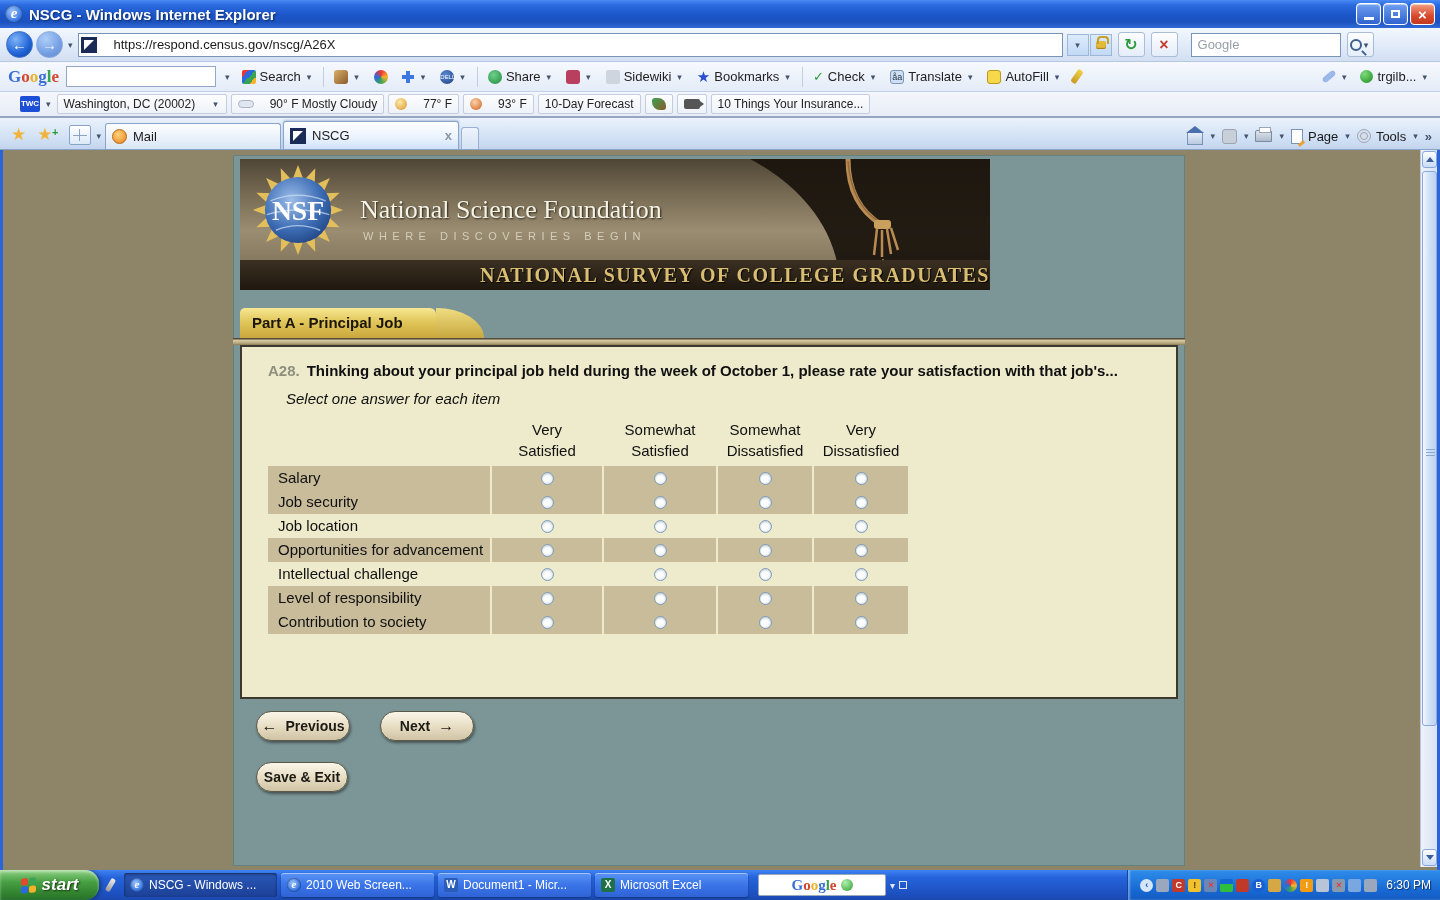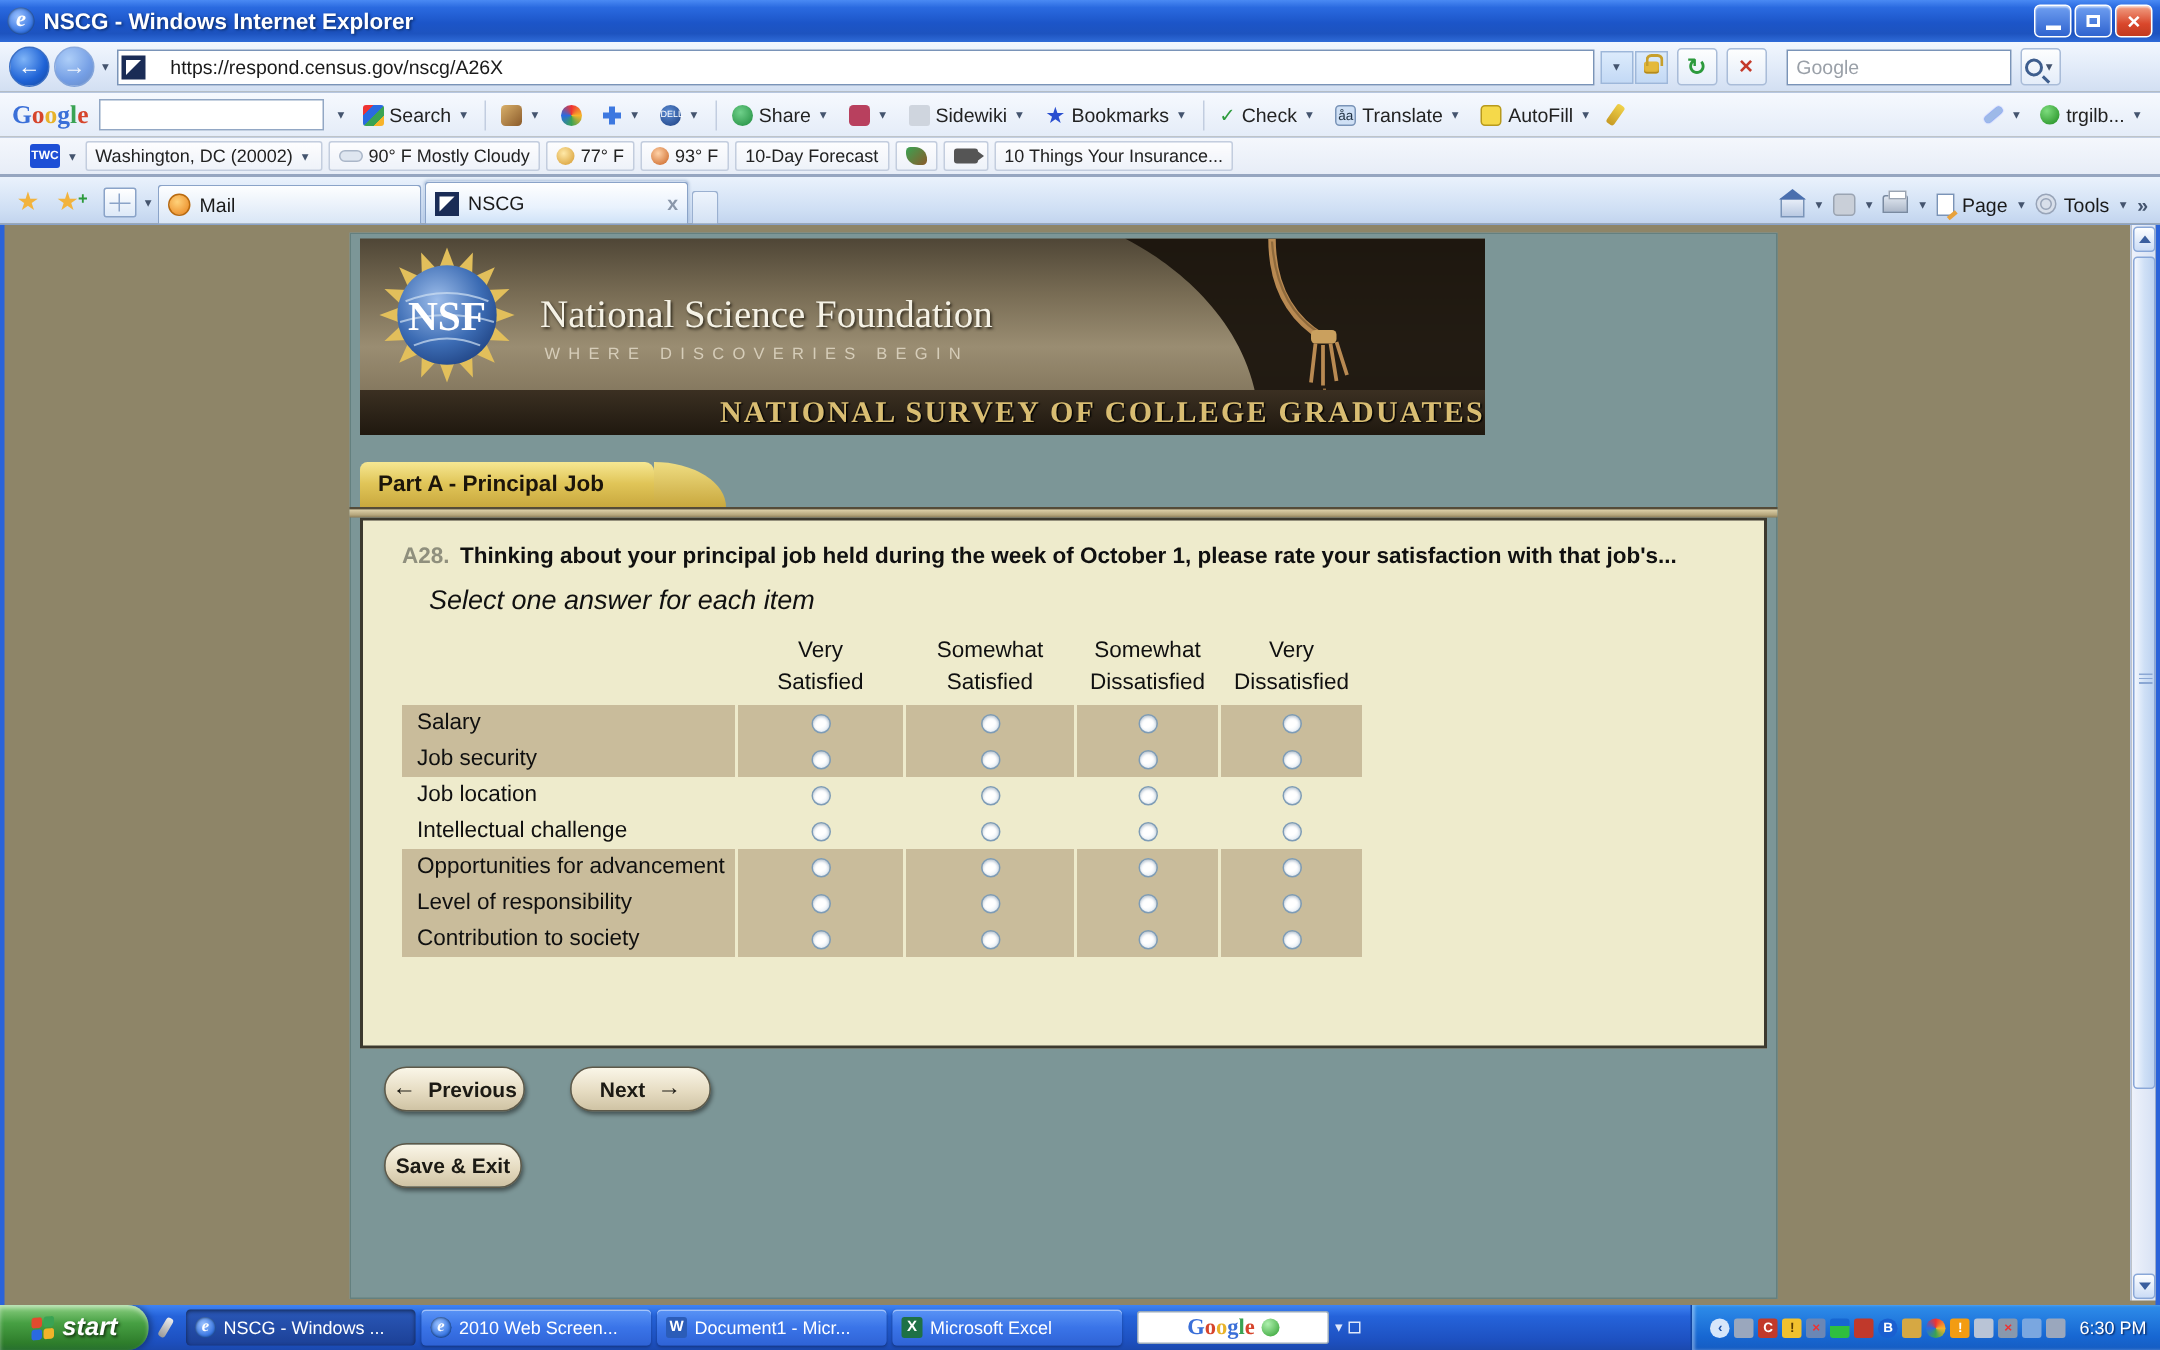--- a/index.html
+++ b/index.html
@@ -56,21 +56,21 @@
   .check-ic{color:#2c9a3c;font-weight:700;font-size:13px}
   .translate-ic{background:#cfe0f5;border:1px solid #7a94b8;color:#234;font-size:9px;line-height:12px;text-align:center}
   .autofill-ic{background:#f5d94a;border:1px solid #b89a1d}
   .pen-ic{width:6px;height:15px;background:linear-gradient(180deg,#f0d24a,#c79a23);transform:rotate(35deg);border-radius:2px}
   .gt-right{margin-left:auto;display:flex;align-items:center;gap:6px}
   .wrench-ic{width:14px;height:5px;background:#9db9e8;border-radius:3px;transform:rotate(-40deg);box-shadow:0 0 1px #46f}
   .green-dot{width:13px;height:13px;border-radius:50%;background:radial-gradient(circle at 35% 30%,#7ddc7d,#1d8a1d)}
 
   
   .wtoolbar{height:26px;background:linear-gradient(180deg,#f4f7fc,#e7edf7);display:flex;align-items:center;padding:0 20px;gap:4px;border-bottom:2px solid #96a6c0;font-size:12px;color:#222}
-  .w-box{height:20px;display:flex;align-items:center;gap:4px;padding:0 6px;border:1px solid #c3cdde;background:linear-gradient(180deg,#fdfdfe,#eef2f9);border-radius:2px}
+  .w-box{height:20px;display:flex;align-items:center;gap:16px;padding:0 6px;border:1px solid #c3cdde;background:linear-gradient(180deg,#fdfdfe,#eef2f9);border-radius:2px}
   .twc-ic{width:20px;height:16px;background:#1d4fd6;color:#fff;font-size:8px;font-weight:700;text-align:center;line-height:16px;border-radius:2px}
   .cloud{width:16px;height:8px;background:#dfe6f0;border-radius:6px;box-shadow:-4px-2px 0 -1px #cfd8e6,4px -3px 0 -1px #eef;position:relative;border:1px solid #aab6c8}
   .t-ic{width:12px;height:12px;border-radius:50%}
   .low-ic{background:radial-gradient(circle at 40% 35%,#ffe9a8,#d4972a)}
   .high-ic{background:radial-gradient(circle at 40% 35%,#ffd2a8,#c85f1e)}
   .leaf-ic{width:14px;height:12px;background:linear-gradient(135deg,#3aa353,#8a5a2a);border-radius:3px 8px 3px 8px}
   .cam-ic{width:16px;height:10px;background:#555;border-radius:2px;position:relative}
   .cam-ic::after{content:"";position:absolute;right:-4px;top:2px;border-left:4px solid #555;border-top:3px solid transparent;border-bottom:3px solid transparent}
 
   
@@ -118,21 +118,21 @@
   .tagline{position:absolute;left:123px;top:71px;font-size:11px;letter-spacing:5.5px;color:#d6cdb9}
   .capart{position:absolute;right:0;top:0;width:300px;height:131px;pointer-events:none}
 
   .parta-tab{position:absolute;left:7px;top:153px;height:30px;min-width:196px;padding:0 8px 0 12px;background:linear-gradient(180deg,#f6e792,#e0c558 48%,#c9a83e);border-radius:5px 6px 0 0;font-weight:700;font-size:15px;color:#1c150a;line-height:30px}
   .parta-tab::after{content:"";position:absolute;left:100%;bottom:0;width:48px;height:100%;background:linear-gradient(180deg,#efdd82,#c9a83e);border-radius:0 100% 0 0}
   .divider{position:absolute;left:0;right:0;top:183px;height:7px;background:linear-gradient(180deg,#554b38 0 1px,#d9cca4 30%,#b5a67c 75%,#8a7b57)}
 
   .panel{position:absolute;left:7px;right:7px;top:190px;bottom:167px;background:#eeebcc;border:2px solid #3c392e}
   .qline{padding:15px 20px 0 26px;font-size:15px;font-weight:700;color:#101010}
   .qnum{color:#8f8f7d;margin-right:7px}
-  .instr{margin:11px 0 0 44px;font-size:18px;font-style:italic;color:#101010}
+  .instr{margin:11px 0 0 44px;font-size:15px;font-style:italic;color:#101010}
   .matrix{margin:13px 0 0 26px;width:644px}
   .mhead{display:flex}
   .hcell{display:flex;flex-direction:column;justify-content:flex-end;align-items:center;height:46px;padding-bottom:5px;font-size:15px;line-height:21px;color:#101010;text-align:center}
   .c0{width:222px}.c1{width:110px}.c2{width:112px}.c3{width:94px}.c4{width:94px}
   .mhead>div,.mrow>div{margin-right:2px}
   .mrow{display:flex;height:24px;align-items:center}
   .lcell{height:24px;line-height:24px;padding-left:10px;font-size:15px;color:#101010}
   .rcell{height:24px;display:flex;align-items:center;justify-content:center}
   .mrow.tan .lcell,.mrow.tan .rcell{background:#c9bc9b}
   .radio{width:13px;height:13px;border-radius:50%;border:1px solid #7e9cb6;background:radial-gradient(circle at 35% 30%,#ffffff 45%,#d9e4ee);box-shadow:inset 0 1px 2px rgba(90,120,150,.45)}
@@ -476,37 +476,37 @@
               <div class="rcell c2">
                 <span class="radio"></span>
               </div>
               <div class="rcell c3">
                 <span class="radio"></span>
               </div>
               <div class="rcell c4">
                 <span class="radio"></span>
               </div>
             </div>
+            <div class="mrow tan">
+              <div class="lcell c0">Opportunities for advancement</div>
+              <div class="rcell c1">
+                <span class="radio"></span>
+              </div>
+              <div class="rcell c2">
+                <span class="radio"></span>
+              </div>
+              <div class="rcell c3">
+                <span class="radio"></span>
+              </div>
+              <div class="rcell c4">
+                <span class="radio"></span>
+              </div>
+            </div>
             <div class="mrow">
               <div class="lcell c0">Intellectual challenge</div>
-              <div class="rcell c1">
-                <span class="radio"></span>
-              </div>
-              <div class="rcell c2">
-                <span class="radio"></span>
-              </div>
-              <div class="rcell c3">
-                <span class="radio"></span>
-              </div>
-              <div class="rcell c4">
-                <span class="radio"></span>
-              </div>
-            </div>
-            <div class="mrow tan">
-              <div class="lcell c0">Opportunities for advancement</div>
               <div class="rcell c1">
                 <span class="radio"></span>
               </div>
               <div class="rcell c2">
                 <span class="radio"></span>
               </div>
               <div class="rcell c3">
                 <span class="radio"></span>
               </div>
               <div class="rcell c4">

